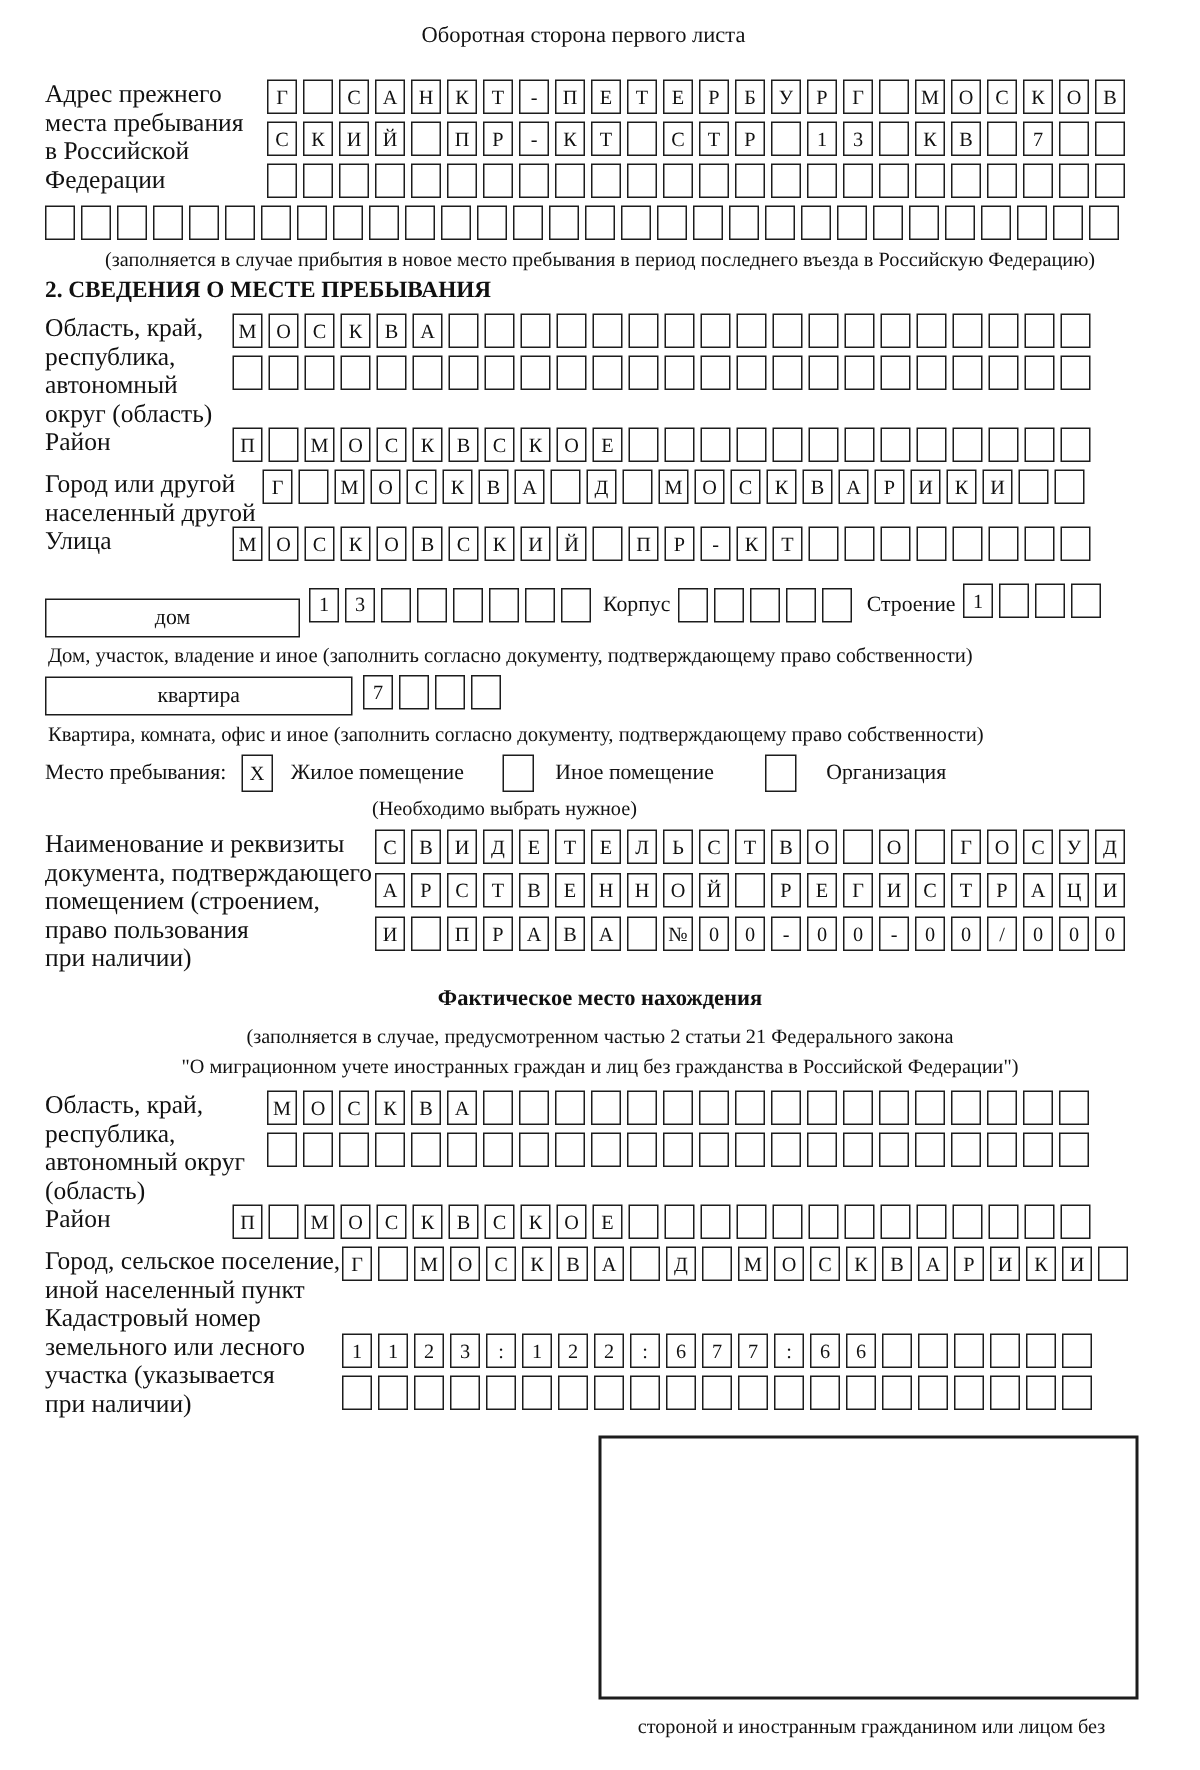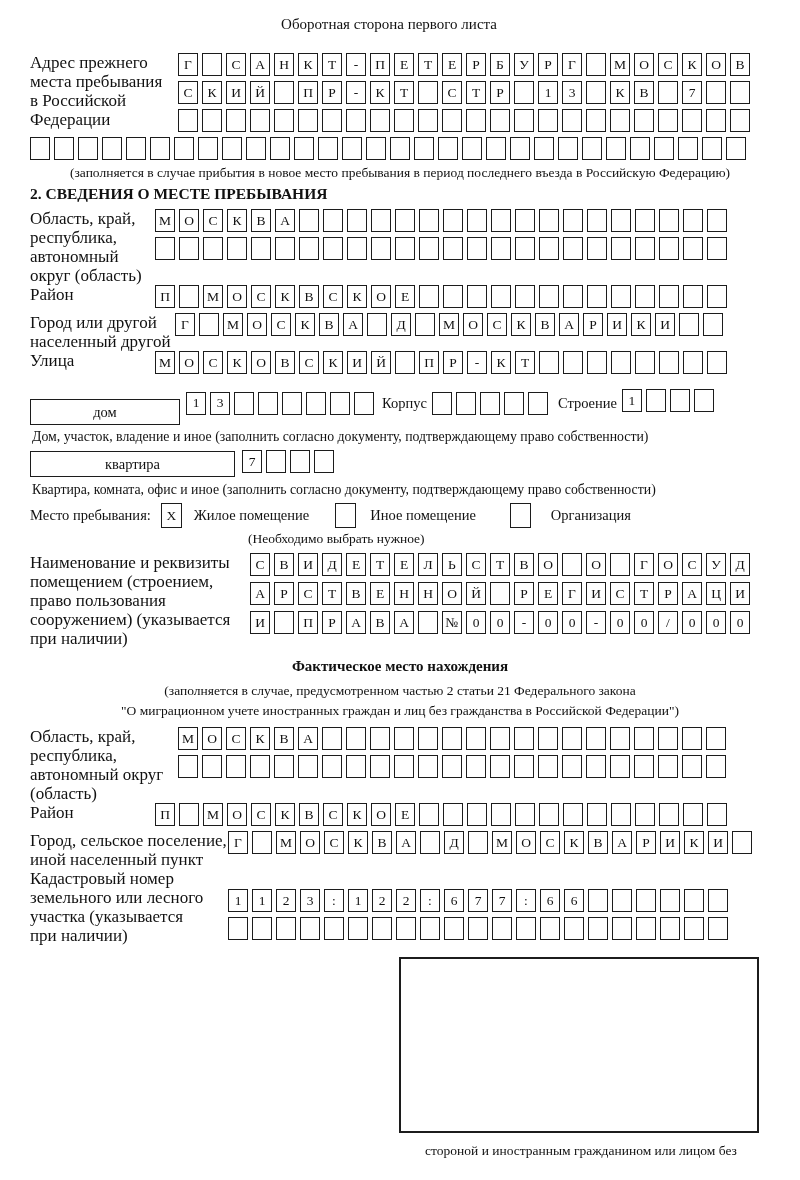--- a/index.html
+++ b/index.html
@@ -328,21 +328,21 @@
       <span class="cell"></span>
       <span class="cell"></span>
       <span class="cell"></span>
       <span class="cell"></span>
       <span class="cell"></span>
       <span class="cell"></span>
     </div>
 </div>
 
 <div class="inline-row" style="margin:2px 0 4px 0;">
-  <span class="widebox" style="width:150px;margin-top:18px;">дом</span>
+  <span class="widebox" style="width:170px;margin-top:18px;">дом</span>
   <span class="cellrow" style="margin:0 4px 0 6px;">
       <span class="cell">1</span>
       <span class="cell">3</span>
       <span class="cell"></span>
       <span class="cell"></span>
       <span class="cell"></span>
       <span class="cell"></span>
       <span class="cell"></span>
       <span class="cell"></span>
     </span>
@@ -388,23 +388,23 @@
   <span class="cellrow" style="margin:0 16px 0 34px;">
       <span class="cell"></span>
     </span>
   <span class="inline-lbl">Организация</span>
 </div>
 <div class="note-center" style="text-align:left; margin:3px 0 6px 218px;">(Необходимо выбрать нужное)</div>
 
 <div class="field doc-rows">
   <div class="lbl w220">
     <div>Наименование и реквизиты</div>
+    <div>документа, подтверждающего</div>
     <div>помещением (строением,</div>
     <div>право пользования</div>
-    <div>сооружением) (указывается</div>
     <div>при наличии)</div>
   </div>
   <div class="rows">
     <div class="cellrow">
         <span class="cell">С</span>
         <span class="cell">В</span>
         <span class="cell">И</span>
         <span class="cell">Д</span>
         <span class="cell">Е</span>
         <span class="cell">Т</span>

